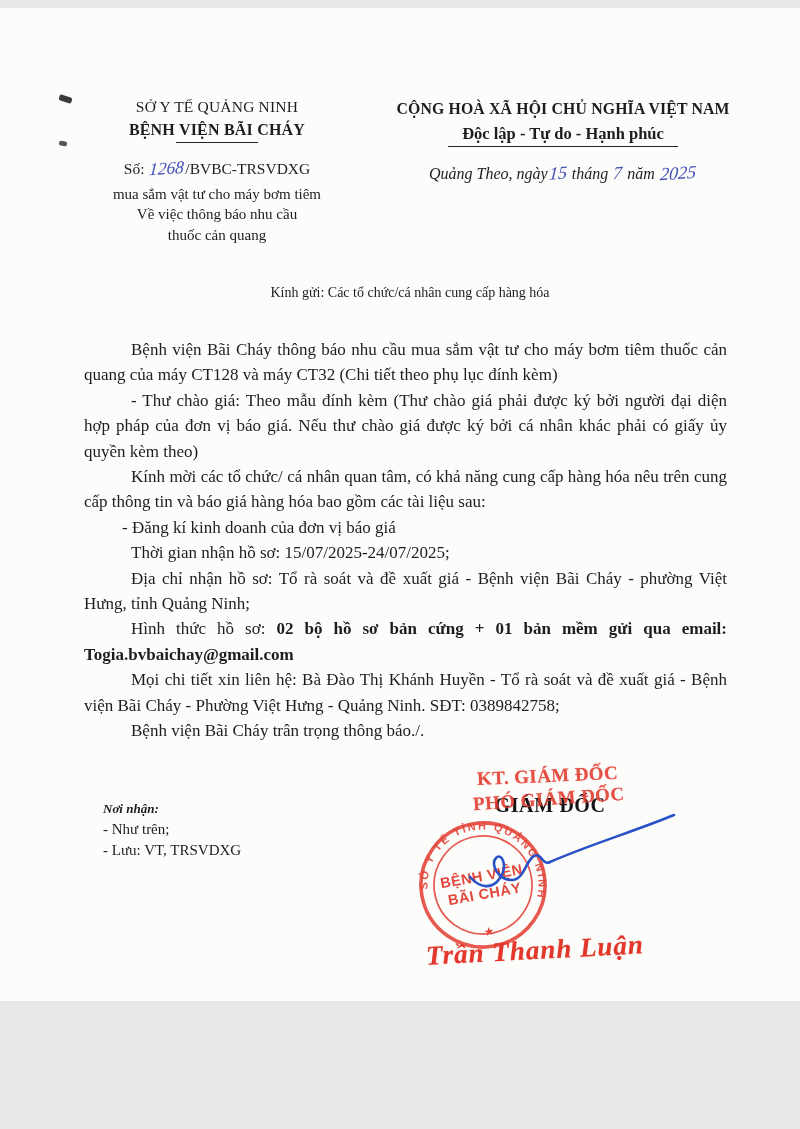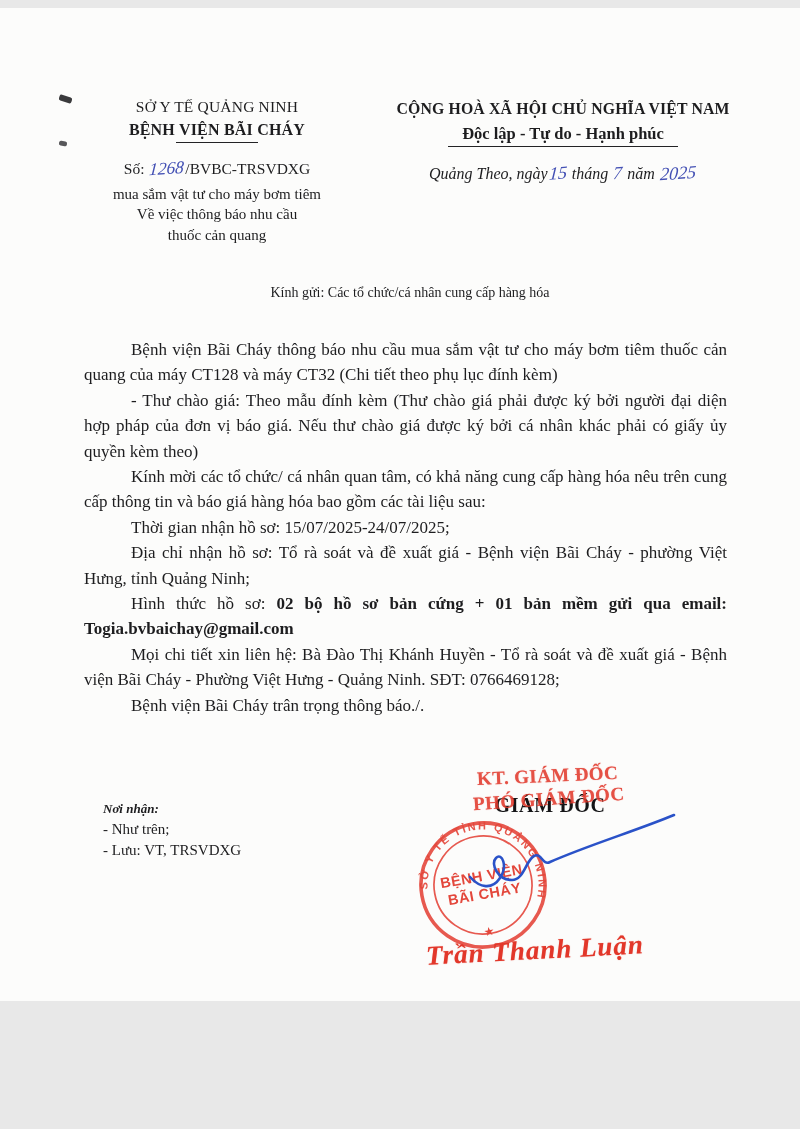--- a/index.html
+++ b/index.html
@@ -130,24 +130,25 @@
       <span class="hand">2025</span>
     </div>
   </div>
 
   <div class="salutation">Kính gửi: Các tổ chức/cá nhân cung cấp hàng hóa</div>
 
   <div class="body-text">
     <p>Bệnh viện Bãi Cháy thông báo nhu cầu mua sắm vật tư cho máy bơm tiêm thuốc cản quang của máy CT128 và máy CT32 (Chi tiết theo phụ lục đính kèm)</p>
     <p>- Thư chào giá: Theo mẫu đính kèm (Thư chào giá phải được ký bởi người đại diện hợp pháp của đơn vị báo giá. Nếu thư chào giá được ký bởi cá nhân khác phải có giấy ủy quyền kèm theo)</p>
     <p>Kính mời các tổ chức/ cá nhân quan tâm, có khả năng cung cấp hàng hóa nêu trên cung cấp thông tin và báo giá hàng hóa bao gồm các tài liệu sau:</p>
+    <p class="tight">- Đăng kí kinh doanh của đơn vị báo giá</p>
     <p>Thời gian nhận hồ sơ: 15/07/2025-24/07/2025;</p>
     <p>Địa chỉ nhận hồ sơ: Tổ rà soát và đề xuất giá - Bệnh viện Bãi Cháy - phường Việt Hưng, tỉnh Quảng Ninh;</p>
     <p><span>Hình thức hồ sơ: </span><span class="b">02 bộ hồ sơ bản cứng + 01 bản mềm gửi qua email: Togia.bvbaichay@gmail.com</span></p>
-    <p>Mọi chi tiết xin liên hệ: Bà Đào Thị Khánh Huyền - Tổ rà soát và đề xuất giá - Bệnh viện Bãi Cháy - Phường Việt Hưng - Quảng Ninh. SĐT: 0766469128;</p>
+    <p>Mọi chi tiết xin liên hệ: Bà Đào Thị Khánh Huyền - Tổ rà soát và đề xuất giá - Bệnh viện Bãi Cháy - Phường Việt Hưng - Quảng Ninh. SĐT: 0389842758;</p>
     <p>Bệnh viện Bãi Cháy trân trọng thông báo./.</p>
   </div>
 
   <div class="recipients">
     <div class="lbl">Nơi nhận:</div>
     <div>- Như trên;</div>
     <div>- Lưu: VT, TRSVDXG</div>
   </div>
 
   <div class="printed-title">GIÁM ĐỐC</div>

